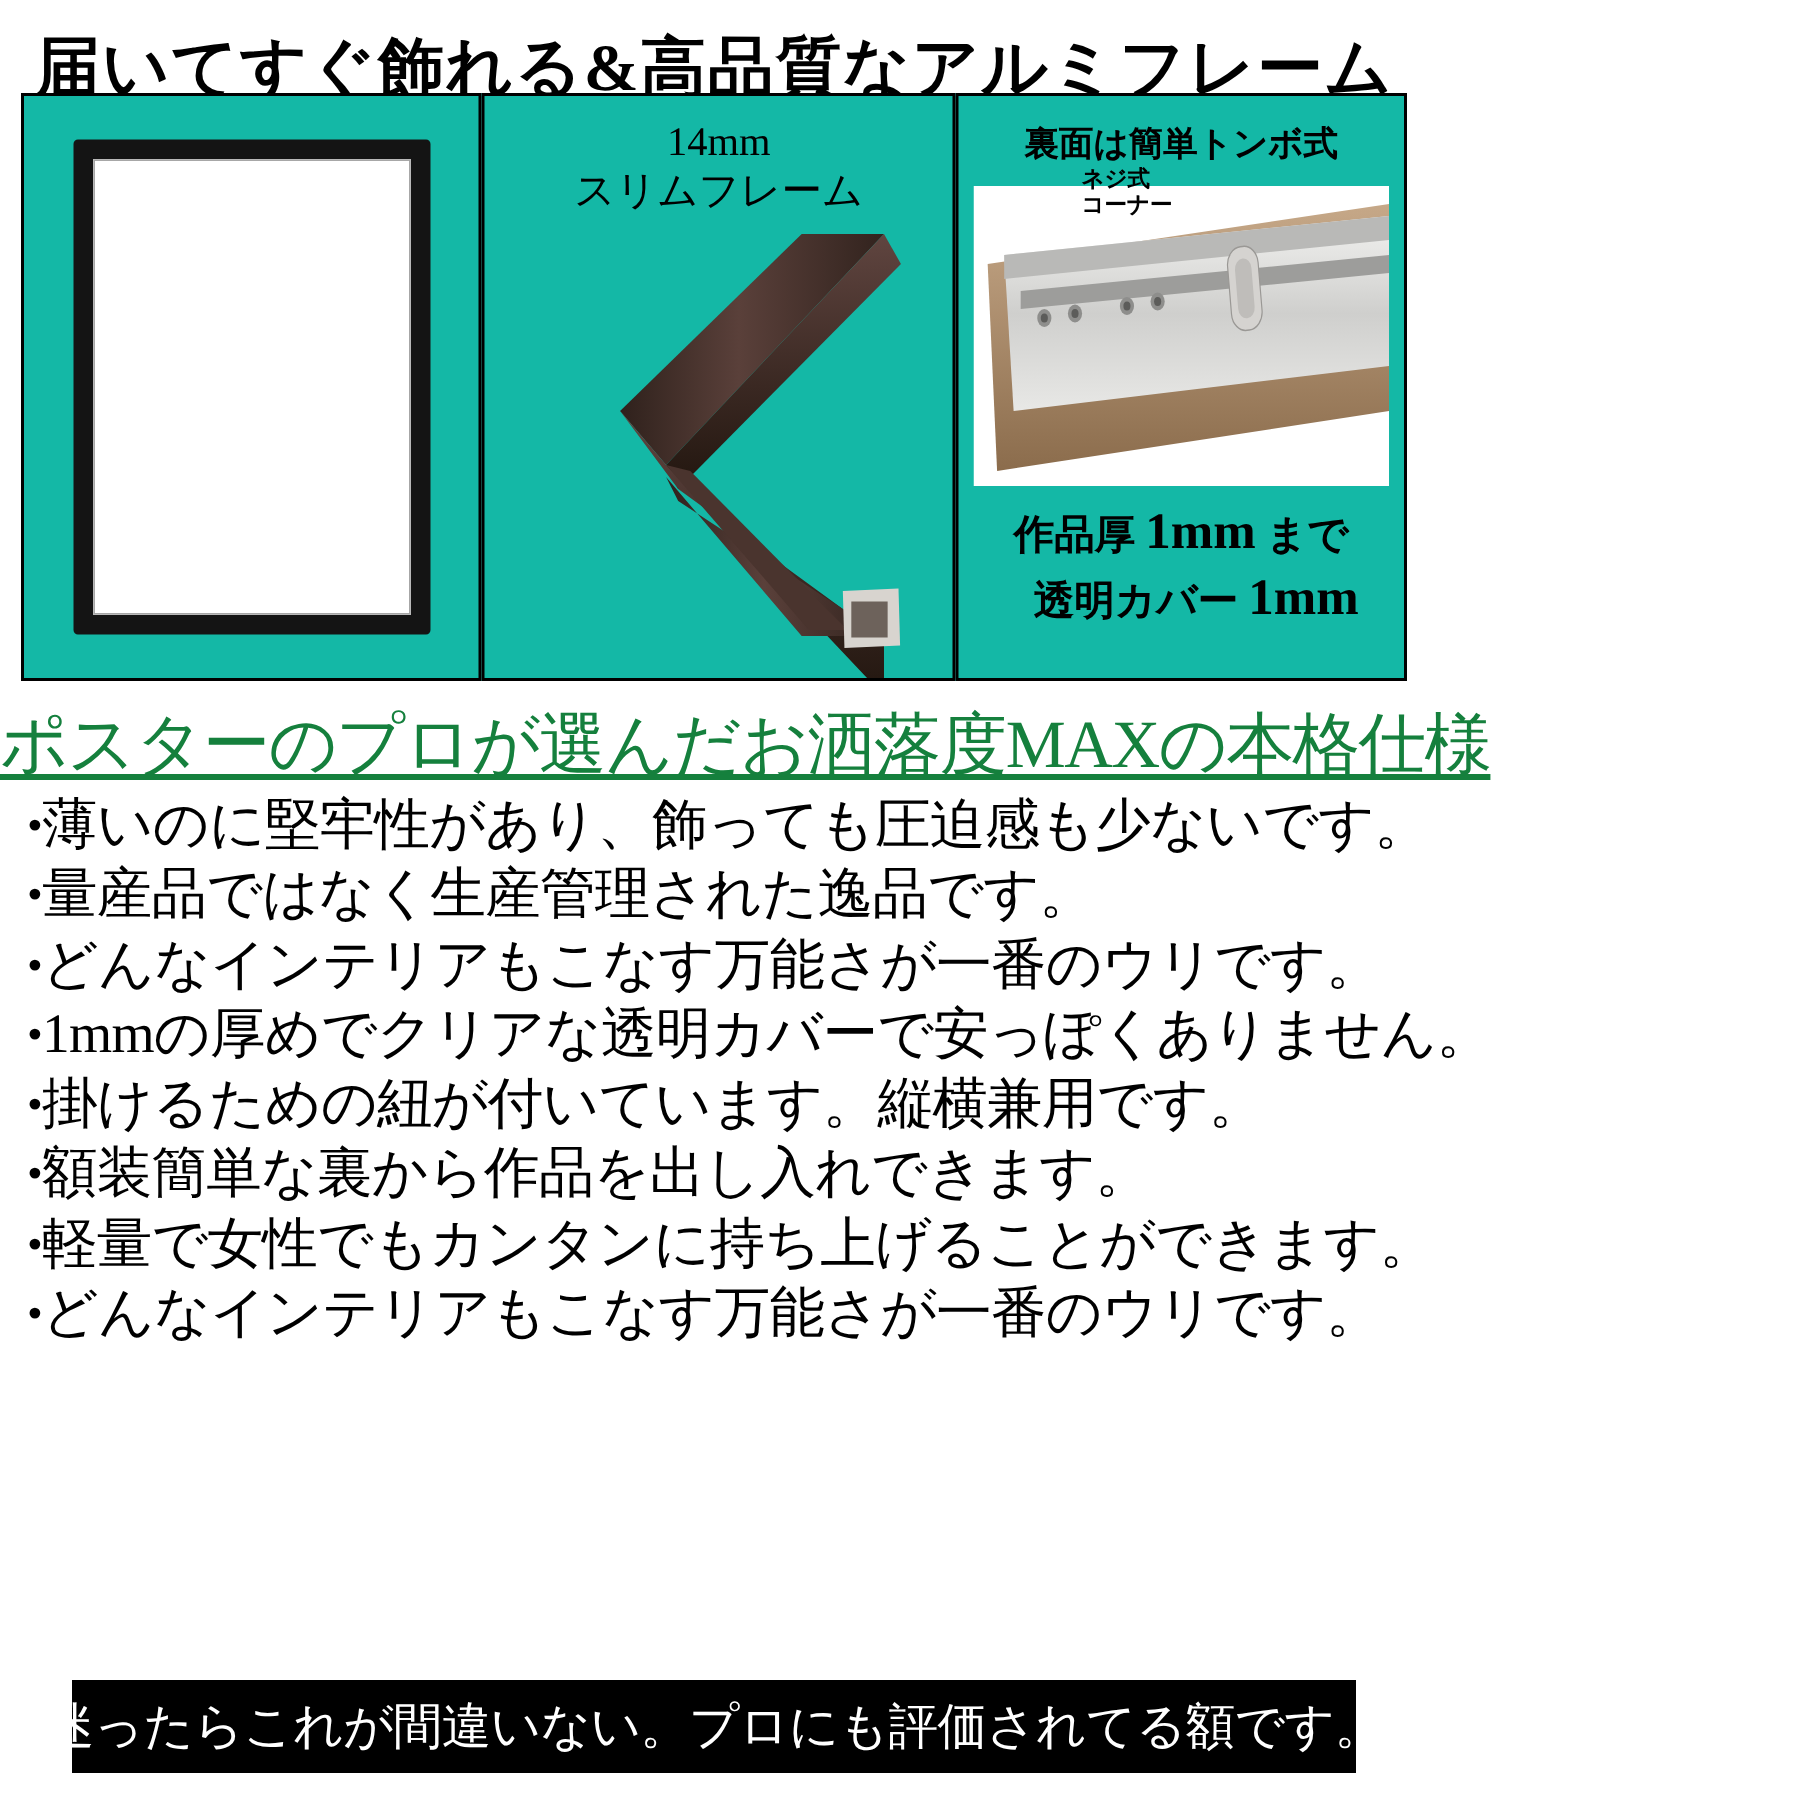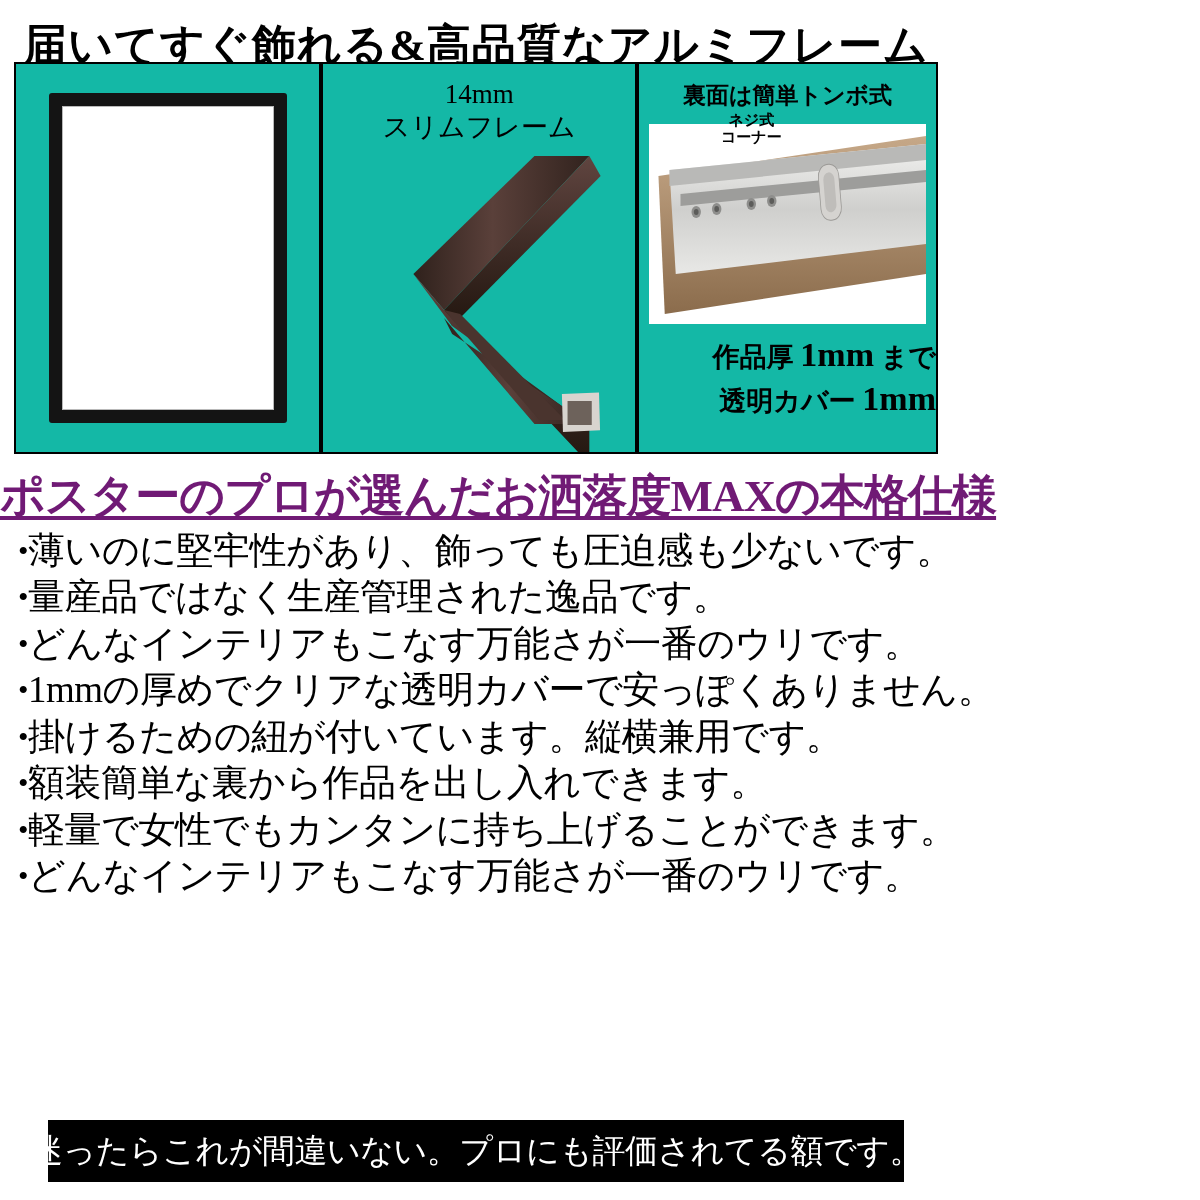--- a/index.html
+++ b/index.html
@@ -100,35 +100,35 @@
   .photo-c-img {
     position: absolute;
     left: 10px;
     top: 60px;
     width: calc(100% - 20px);
     height: 200px;
   }
   .spec-line {
     position: absolute;
     left: 0; right: 0;
-    text-align: right;
+    text-align: center;
     font-size: 27px;
     font-weight: bold;
     white-space: nowrap;
   }
   .spec-1 { top: 272px; }
   .spec-2 { top: 316px; padding-left: 20px; }
   .spec-num { font-size: 34px; }
 
   
   .red-banner {
     text-align: center;
     font-size: 45px;
-    font-weight: bold;
-    color: #701a75;
+    font-weight: normal;
+    color: #15803d;
     text-decoration: underline;
     text-underline-offset: 5px;
     margin-top: 12px;
     height: 58px;
     white-space: nowrap;
     letter-spacing: -1px;
   }
 
   
   .bullets {
@@ -239,21 +239,21 @@
           <circle cx="130" cy="80" r="6" fill="#8e8e8c"></circle>
             <circle cx="130" cy="80" r="3" fill="#5c5c5a"></circle>
           <circle cx="156" cy="77" r="6" fill="#8e8e8c"></circle>
             <circle cx="156" cy="77" r="3" fill="#5c5c5a"></circle>
 
           <g transform="rotate(-6 232 60)">
             <rect x="216" y="40" width="26" height="56" rx="12" fill="#d5d3d0" stroke="#9a9895"></rect>
             <rect x="222" y="48" width="14" height="40" rx="7" fill="#bfbdba"></rect>
           </g>
         </svg>
-        <div style="position:absolute; left:72px; top:-12px; text-align:center; font-size:15px; font-weight:bold; line-height:1.15;">
+        <div style="position:absolute; left:72px; top:-12px; text-align:left; font-size:15px; font-weight:bold; line-height:1.15;">
           <div>ネジ式</div>
           <div>コーナー</div>
         </div>
       </div>
       <div class="spec-line spec-1">
         <span>作品厚</span>
         <span class="spec-num">1mm</span>
         <span>まで</span>
       </div>
       <div class="spec-line spec-2">

